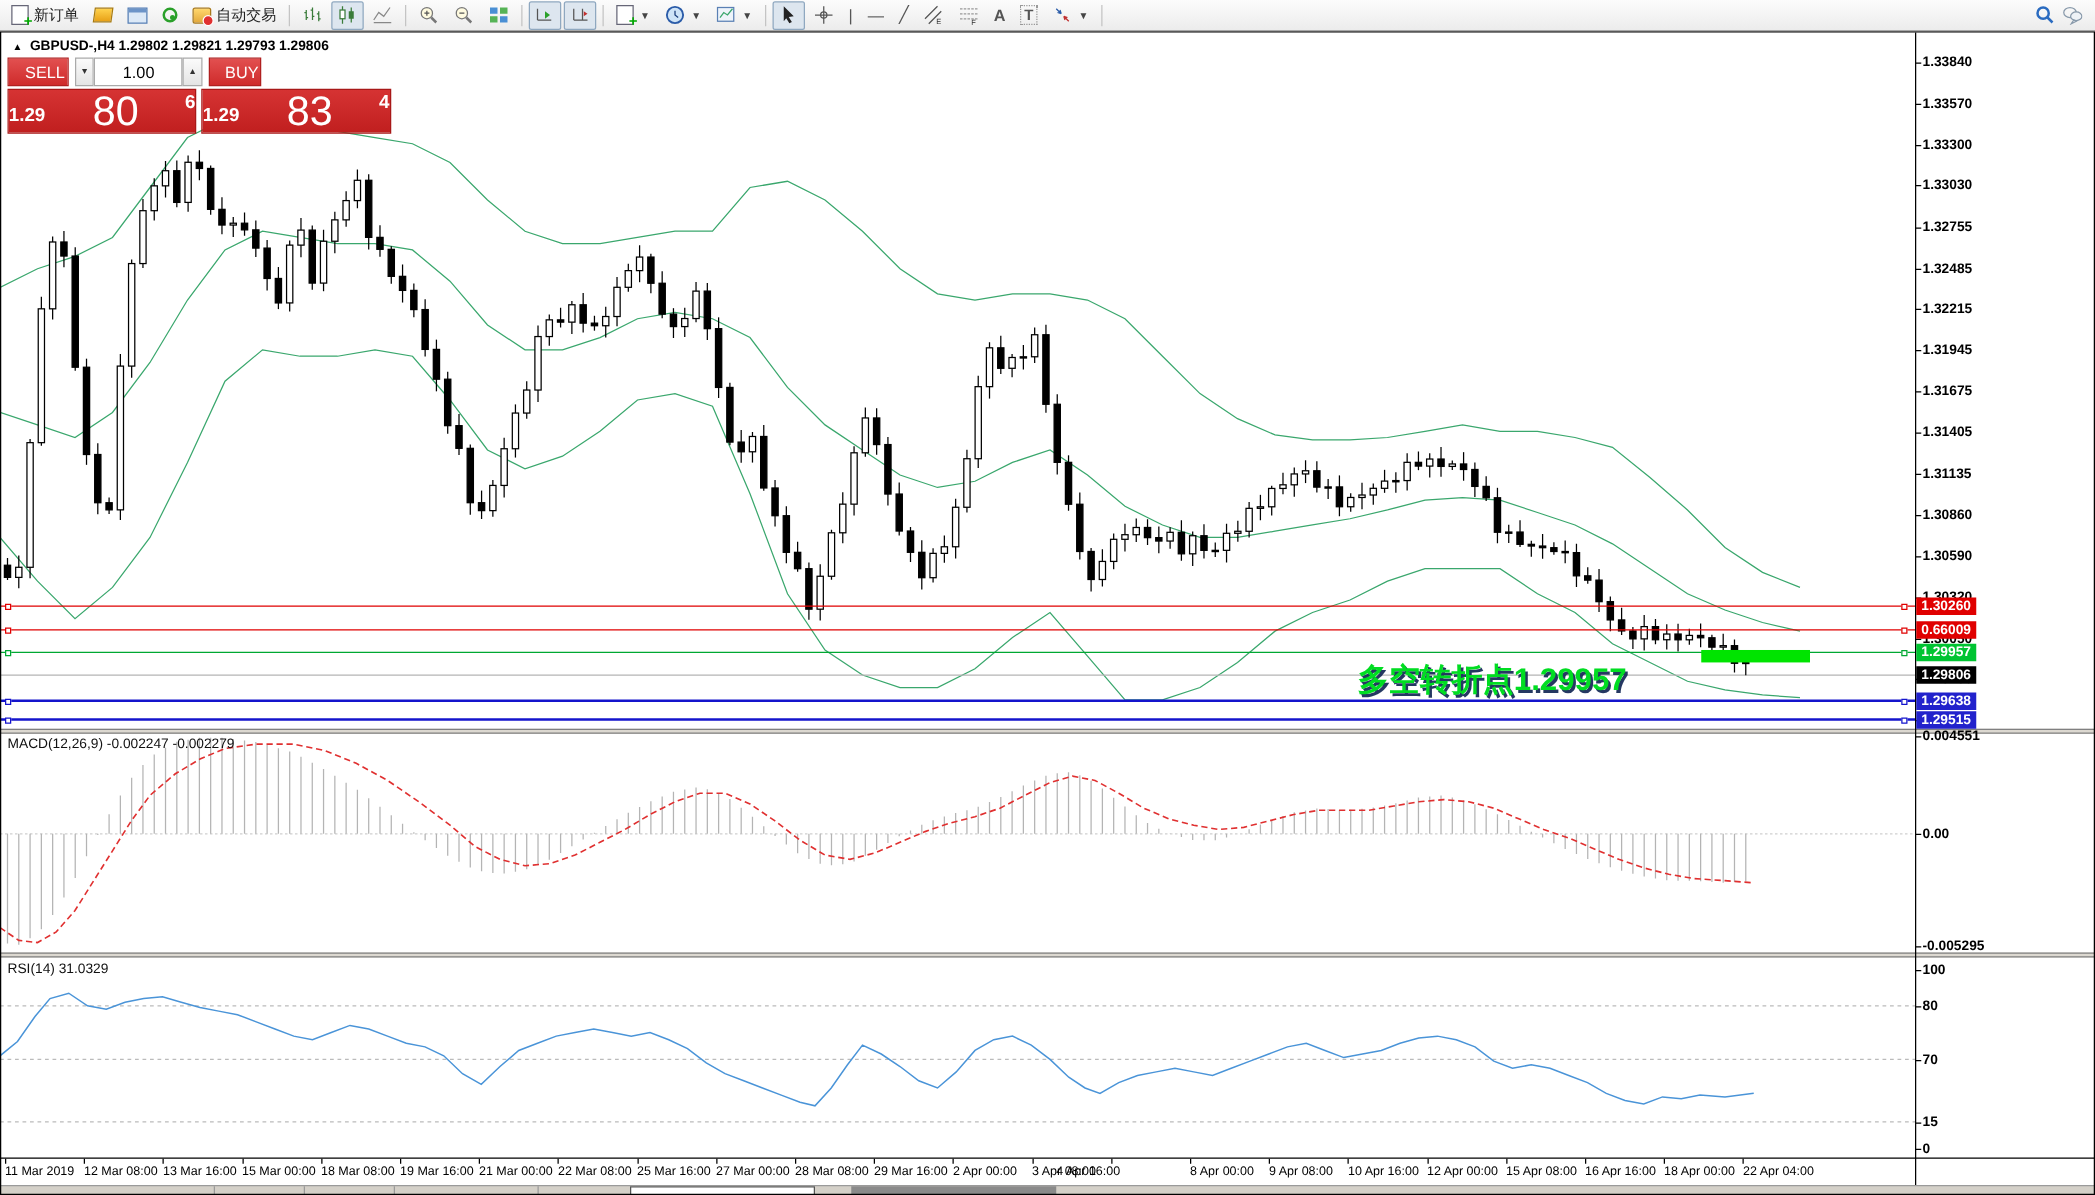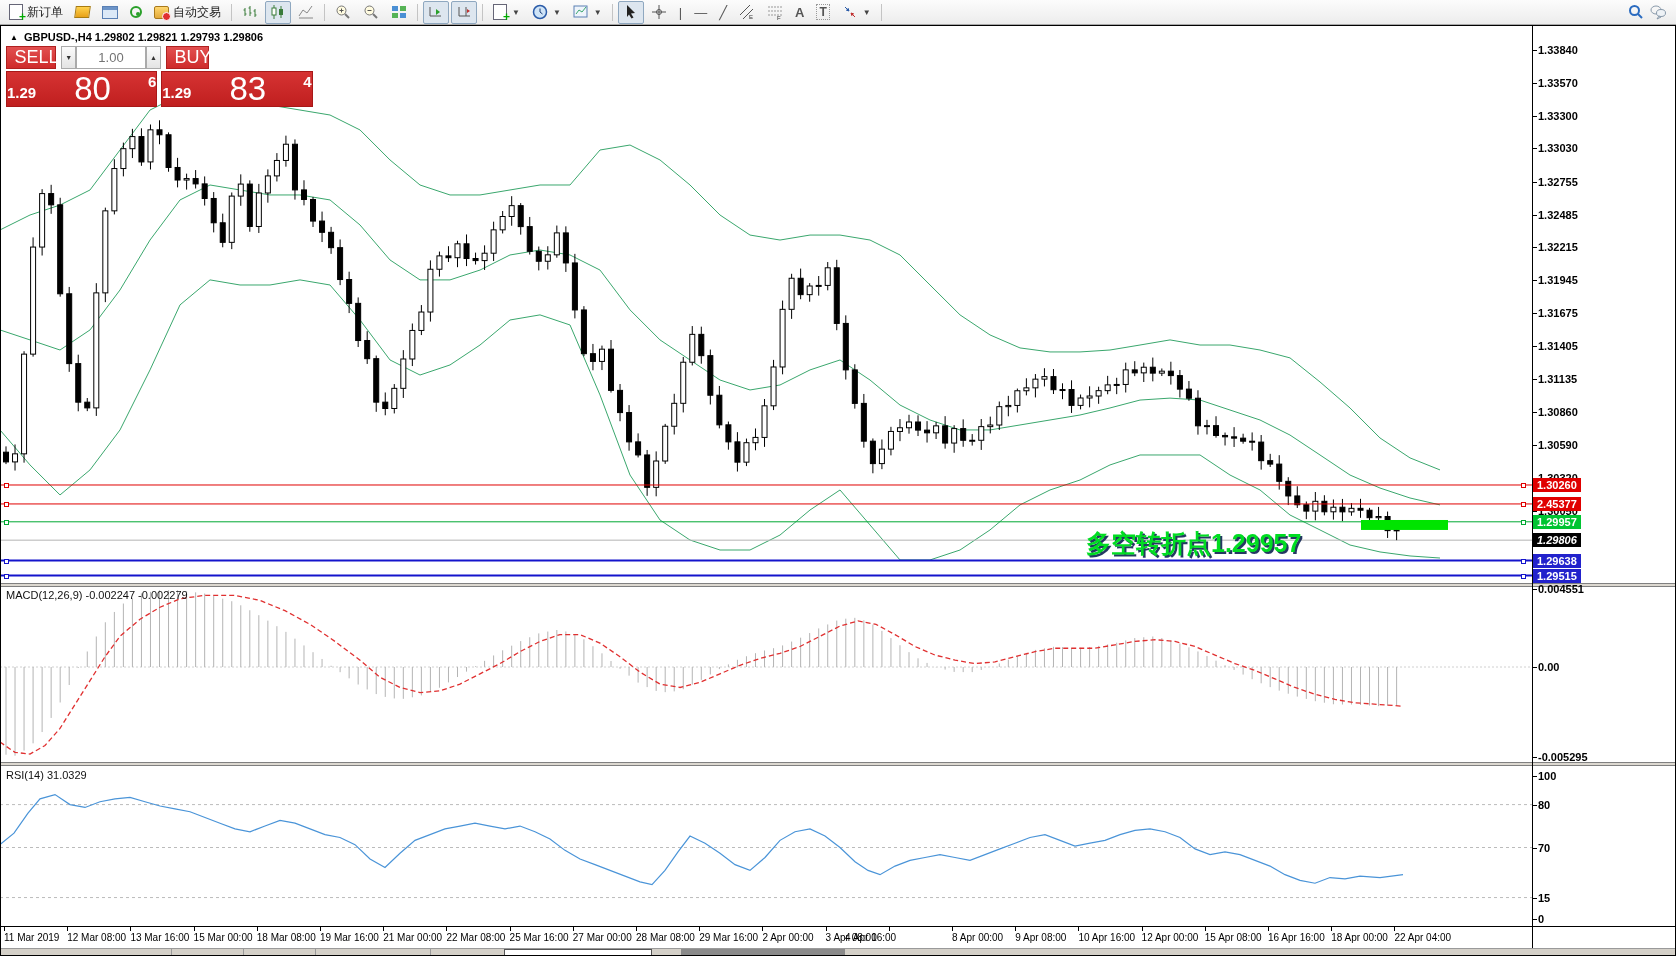--- a/index.html
+++ b/index.html
@@ -30,27 +30,27 @@
   .bseg{position:absolute;top:0;height:8px;box-sizing:border-box;}
   #chart-title{position:absolute;left:10px;top:31px;font-size:11px;font-weight:600;color:#000;z-index:30;
     display:flex;align-items:center;gap:6px;}
   #chart-title .tri{font-size:8px;}
   .ind-lbl{position:absolute;left:6px;font-size:11px;color:#111;z-index:12;}
   #annotation{position:absolute;left:1086px;top:527px;font-size:25px;font-weight:700;color:#00dd22;
     text-shadow:2px 2px 0 rgba(25,45,90,.95);z-index:15;white-space:nowrap;}
   
   #trade-panel{position:absolute;left:6px;top:46px;width:203px;z-index:30;font-family:"Liberation Sans",sans-serif;}
   #tp-row1{display:flex;height:23px;}
-  .tp-btn{background:linear-gradient(#e25050,#cf2b2b);color:#fff;font-size:18px;font-weight:400;
+  .tp-btn{background:linear-gradient(#e25050,#cf2b2b);color:#fff;font-size:13px;font-weight:400;
     display:flex;align-items:center;justify-content:center;border:1px solid #b02020;box-sizing:border-box;padding-left:11px;}
   #tp-sell-btn{width:50px;}#tp-buy-btn{width:43px;margin-left:5px;}
   .spin{width:16px;background:linear-gradient(#fbfbfb,#e4e4e4);border:1px solid #aaa;box-sizing:border-box;
     display:flex;align-items:center;justify-content:center;font-size:7px;color:#333;}
   #tp-volume{width:73px;background:#fff;border:1px solid #aaa;box-sizing:border-box;display:flex;
-    align-items:center;justify-content:center;font-size:13px;color:#737373;}
+    align-items:center;justify-content:center;font-size:13px;color:#000000;}
   #tp-row2{display:flex;margin-top:2px;height:36px;}
   .tp-price{flex:1;background:linear-gradient(#d63333,#c01f1f);color:#fff;display:flex;align-items:flex-end;
     justify-content:center;padding-bottom:2px;border:1px solid #a81818;box-sizing:border-box;gap:36px;}
   .tp-price + .tp-price{margin-left:4px;}
   .pp-small{font-size:15px;font-weight:700;margin:0 2px 3px 0;}
   .pp-big{font-size:33px;font-weight:400;line-height:30px;}
   .pp-sup{font-size:15px;font-weight:700;margin:0 0 14px 1px;}
   
   .i-doc{width:12px;height:14px;background:#fff;border:1px solid #667;position:relative;}
   .i-doc:after{content:"+";position:absolute;right:-4px;bottom:-5px;color:#0a0;font-size:12px;font-weight:700;}
@@ -618,33 +618,33 @@
 <div style="left: 1538px; top: 471.704px; font-size: 11px; font-weight: 600; position: absolute; z-index: 10; white-space: nowrap;">1.30320</div>
 <div style="left: 1532px; top: 510.51px; width: 5px; height: 1px; background: rgb(0, 0, 0); z-index: 10; position: absolute;"></div>
 <div style="left: 1538px; top: 504.51px; font-size: 11px; font-weight: 600; position: absolute; z-index: 10; white-space: nowrap;">1.30050</div>
 <div style="left: 1532px; top: 543.317px; width: 5px; height: 1px; background: rgb(0, 0, 0); z-index: 10; position: absolute;"></div>
 <div style="left: 1538px; top: 537.317px; font-size: 11px; font-weight: 600; position: absolute; z-index: 10; white-space: nowrap;">1.29780</div>
 <div style="left: 1532px; top: 576.124px; width: 5px; height: 1px; background: rgb(0, 0, 0); z-index: 10; position: absolute;"></div>
 <div style="left: 1538px; top: 570.124px; font-size: 11px; font-weight: 600; position: absolute; z-index: 10; white-space: nowrap;">1.29510</div>
 <div style="left: 1533px; top: 477.994px; height: 14px; padding: 0px 4px; display: flex; align-items: center; font-size: 11px; font-weight: 700; color: rgb(255, 255, 255); background: rgb(224, 0, 0); position: absolute; z-index: 20;">1.30260</div>
 <div style="left: 4px; top: 482.994px; width: 5px; height: 5px; background: rgb(255, 255, 255); border: 1px solid rgb(224, 0, 0); box-sizing: border-box; position: absolute; z-index: 18;"></div>
 <div style="left: 1521px; top: 482.994px; width: 5px; height: 5px; background: rgb(255, 255, 255); border: 1px solid rgb(224, 0, 0); box-sizing: border-box; position: absolute; z-index: 18;"></div>
-<div style="left: 1533px; top: 496.949px; height: 14px; padding: 0px 4px; display: flex; align-items: center; font-size: 11px; font-weight: 700; color: rgb(255, 255, 255); background: rgb(224, 0, 0); position: absolute; z-index: 20;">2.45377</div>
+<div style="left: 1533px; top: 496.949px; height: 14px; padding: 0px 4px; display: flex; align-items: center; font-size: 11px; font-weight: 700; color: rgb(255, 255, 255); background: rgb(224, 0, 0); position: absolute; z-index: 20;">0.66009</div>
 <div style="left: 4px; top: 501.949px; width: 5px; height: 5px; background: rgb(255, 255, 255); border: 1px solid rgb(224, 0, 0); box-sizing: border-box; position: absolute; z-index: 18;"></div>
 <div style="left: 1521px; top: 501.949px; width: 5px; height: 5px; background: rgb(255, 255, 255); border: 1px solid rgb(224, 0, 0); box-sizing: border-box; position: absolute; z-index: 18;"></div>
 <div style="left: 1533px; top: 514.81px; height: 14px; padding: 0px 4px; display: flex; align-items: center; font-size: 11px; font-weight: 700; color: rgb(255, 255, 255); background: rgb(0, 196, 50); position: absolute; z-index: 20;">1.29957</div>
 <div style="left: 4px; top: 519.81px; width: 5px; height: 5px; background: rgb(255, 255, 255); border: 1px solid rgb(0, 168, 50); box-sizing: border-box; position: absolute; z-index: 18;"></div>
 <div style="left: 1521px; top: 519.81px; width: 5px; height: 5px; background: rgb(255, 255, 255); border: 1px solid rgb(0, 168, 50); box-sizing: border-box; position: absolute; z-index: 18;"></div>
 <div style="left: 1533px; top: 553.571px; height: 14px; padding: 0px 4px; display: flex; align-items: center; font-size: 11px; font-weight: 700; color: rgb(255, 255, 255); background: rgb(34, 34, 204); position: absolute; z-index: 20;">1.29638</div>
 <div style="left: 4px; top: 558.571px; width: 5px; height: 5px; background: rgb(255, 255, 255); border: 1px solid rgb(20, 20, 204); box-sizing: border-box; position: absolute; z-index: 18;"></div>
 <div style="left: 1521px; top: 558.571px; width: 5px; height: 5px; background: rgb(255, 255, 255); border: 1px solid rgb(20, 20, 204); box-sizing: border-box; position: absolute; z-index: 18;"></div>
 <div style="left: 1533px; top: 568.516px; height: 14px; padding: 0px 4px; display: flex; align-items: center; font-size: 11px; font-weight: 700; color: rgb(255, 255, 255); background: rgb(34, 34, 204); position: absolute; z-index: 20;">1.29515</div>
 <div style="left: 4px; top: 573.516px; width: 5px; height: 5px; background: rgb(255, 255, 255); border: 1px solid rgb(20, 20, 204); box-sizing: border-box; position: absolute; z-index: 18;"></div>
 <div style="left: 1521px; top: 573.516px; width: 5px; height: 5px; background: rgb(255, 255, 255); border: 1px solid rgb(20, 20, 204); box-sizing: border-box; position: absolute; z-index: 18;"></div>
-<div style="left: 1533px; top: 533.158px; height: 14px; padding: 0px 4px; display: flex; align-items: center; font-size: 11px; font-weight: 700; color: rgb(255, 255, 255); background: rgb(0, 0, 0); position: absolute; z-index: 21; font-style: italic;">1.29806</div>
+<div style="left: 1533px; top: 533.158px; height: 14px; padding: 0px 4px; display: flex; align-items: center; font-size: 11px; font-weight: 700; color: rgb(255, 255, 255); background: rgb(0, 0, 0); position: absolute; z-index: 21;">1.29806</div>
 <svg width="1532" height="176" style="position: absolute; left: 0px; top: 586px; z-index: 1;">
     <line x1="0" y1="81" x2="1532" y2="81" stroke="#d0d0d0" stroke-width="1" stroke-dasharray="2 2"></line>
     <line x1="6" y1="81" x2="6" y2="168.71331058020473" stroke="#b4b4b4" stroke-width="1"></line>
     <line x1="15.03" y1="81" x2="15.03" y2="169.72013651877137" stroke="#b4b4b4" stroke-width="1"></line>
     <line x1="24.06" y1="81" x2="24.06" y2="164.58361774744026" stroke="#b4b4b4" stroke-width="1"></line>
     <line x1="33.089999999999996" y1="81" x2="33.089999999999996" y2="157.33788395904435" stroke="#b4b4b4" stroke-width="1"></line>
     <line x1="42.12" y1="81" x2="42.12" y2="146.03754266211604" stroke="#b4b4b4" stroke-width="1"></line>
     <line x1="51.15" y1="81" x2="51.15" y2="131.93856655290097" stroke="#b4b4b4" stroke-width="1"></line>
     <line x1="60.17999999999999" y1="81" x2="60.17999999999999" y2="116.4880546075085" stroke="#b4b4b4" stroke-width="1"></line>
     <line x1="69.21" y1="81" x2="69.21" y2="99.023890784983" stroke="#b4b4b4" stroke-width="1"></line>

